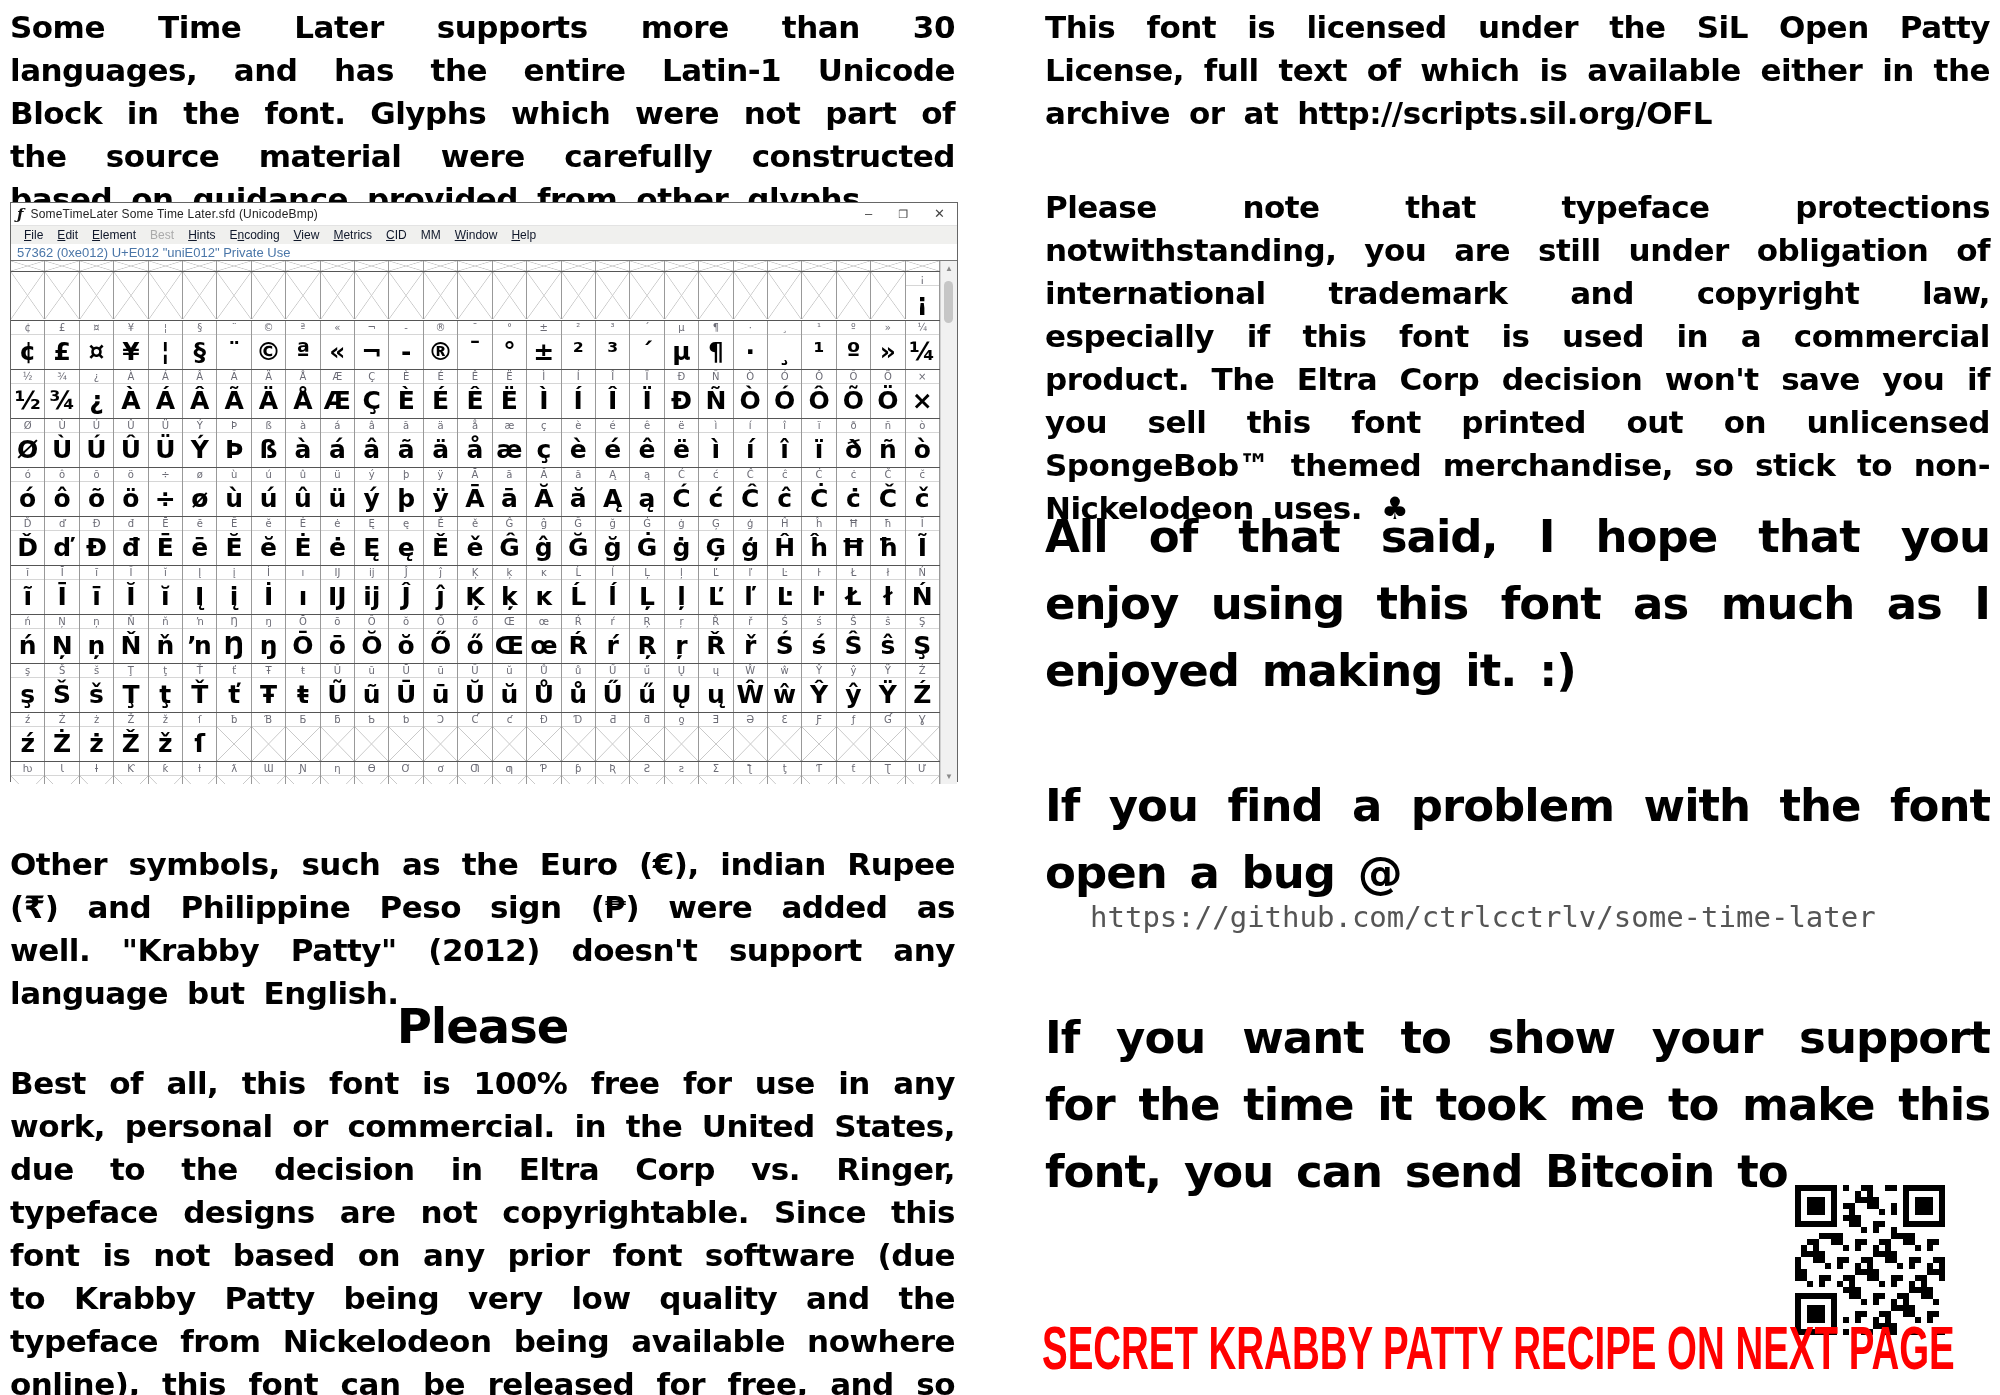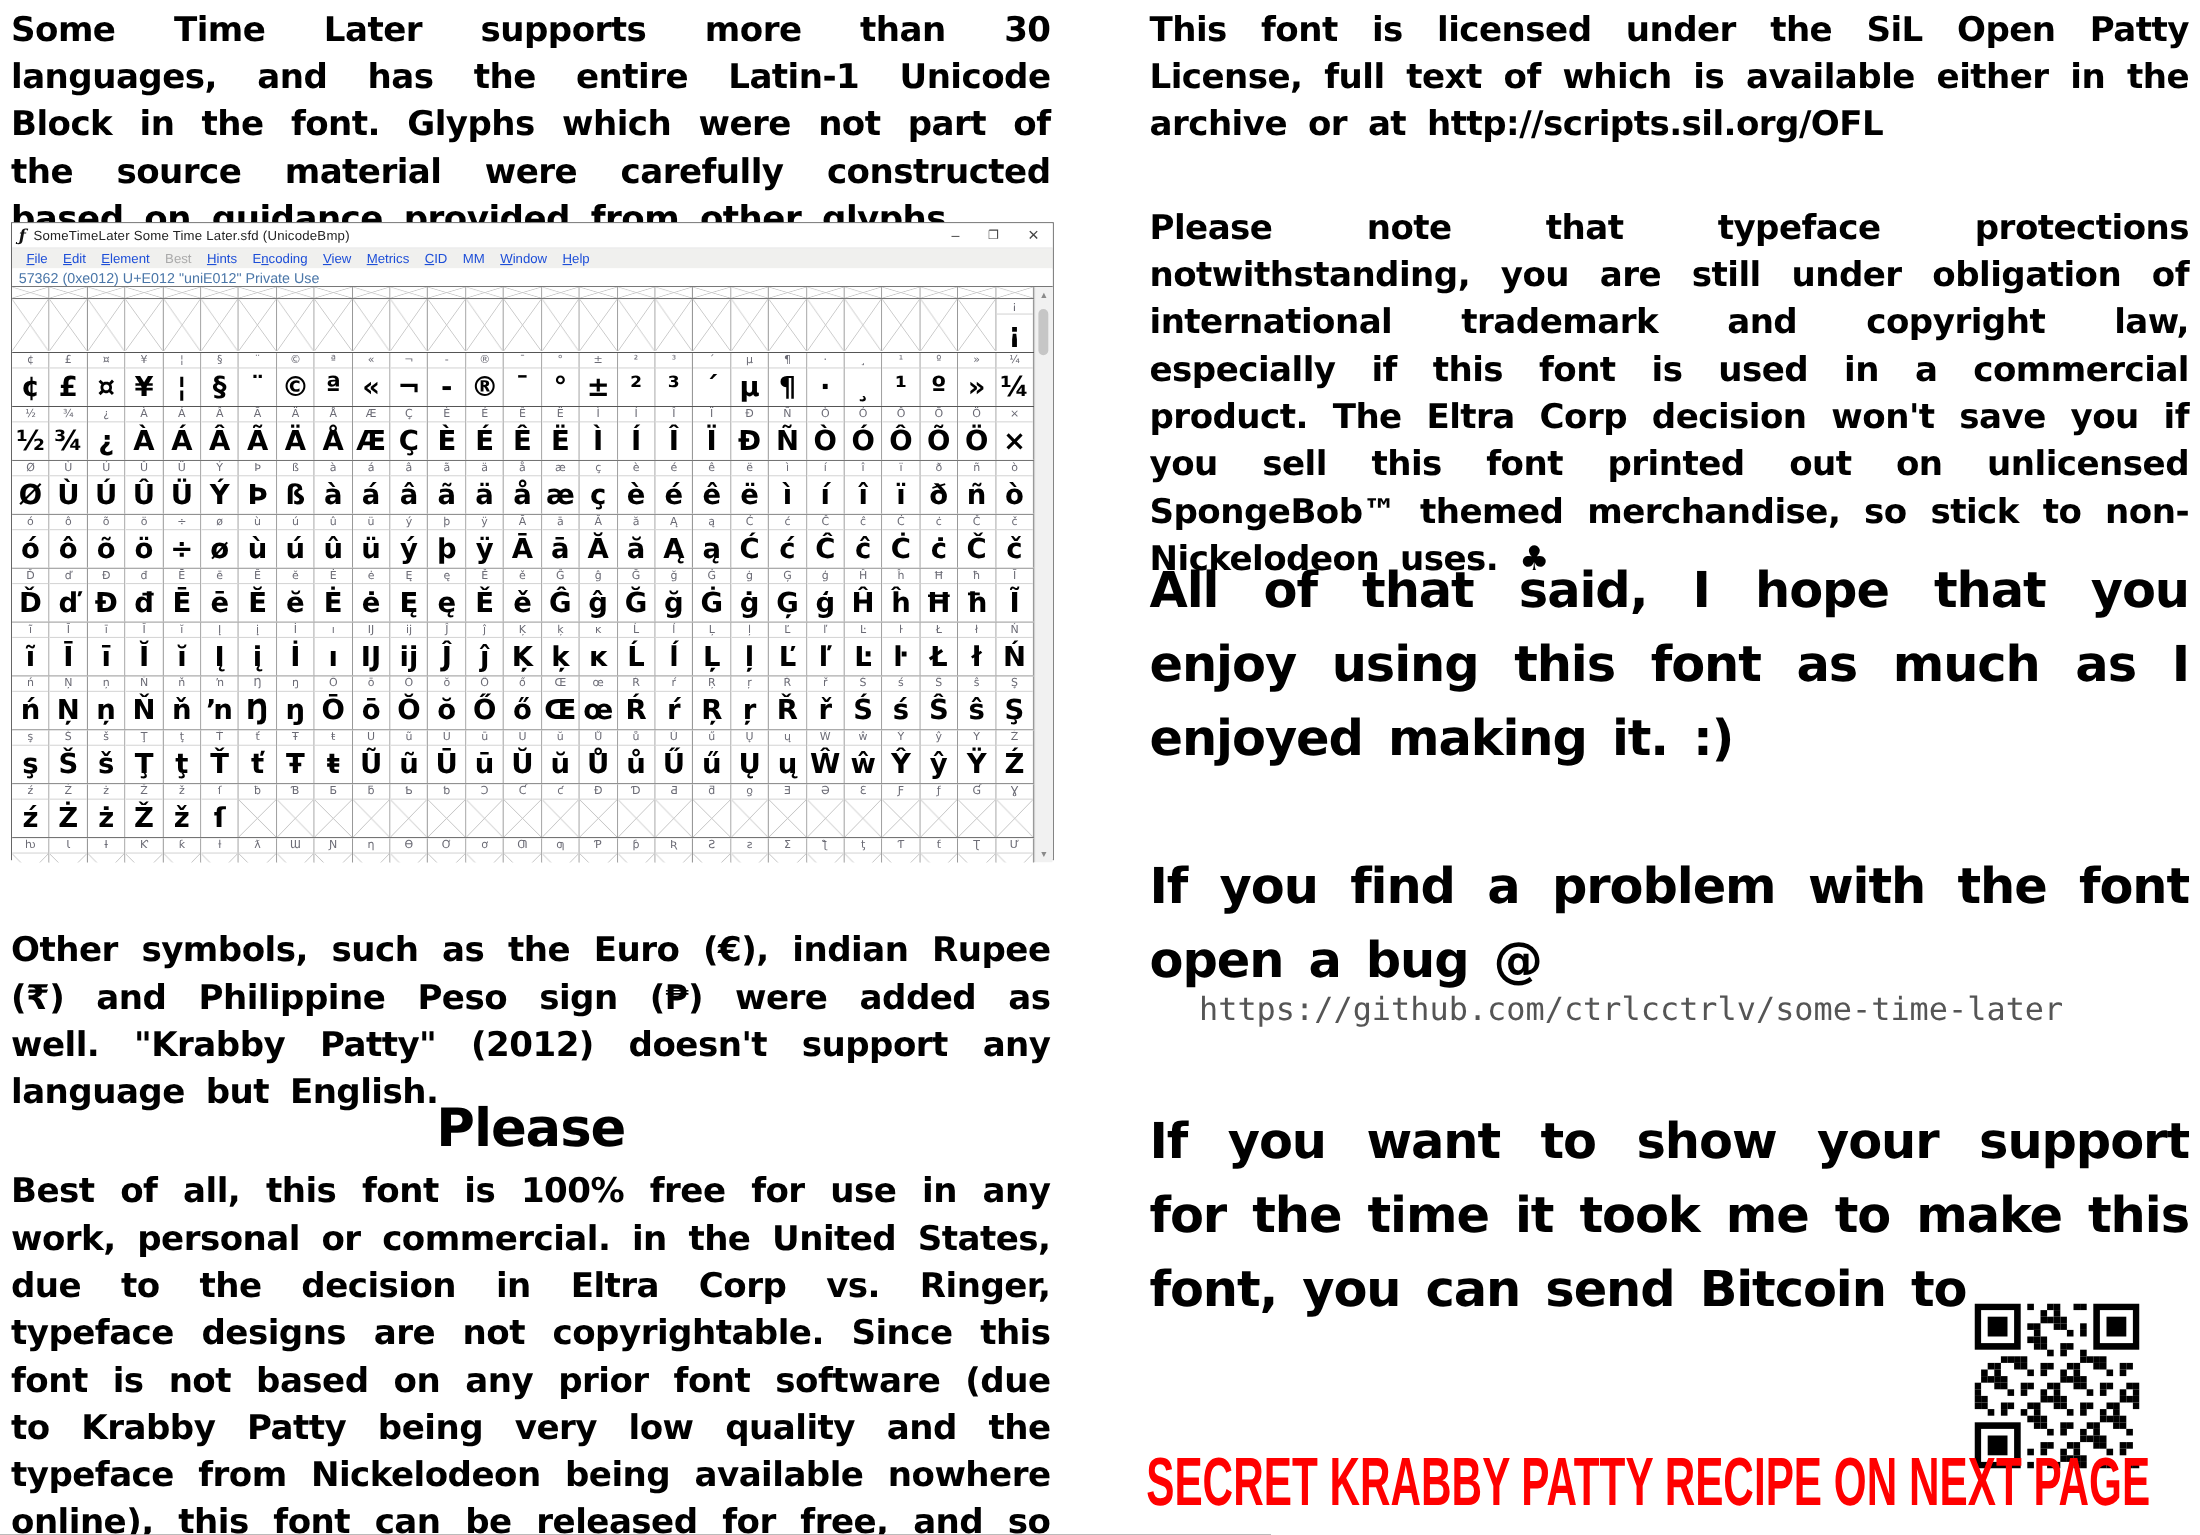--- a/index.html
+++ b/index.html
@@ -26,21 +26,21 @@
   .titlebar{position:relative;height:22px;background:#fff;border-bottom:1px solid #e3e3e3;
             display:flex;align-items:center;padding-left:6px;font-size:12px;}
   .ff-icon{font-family:"DejaVu Serif", serif;font-style:italic;font-weight:bold;
            font-size:15px;margin-right:7px;color:#111;}
   .title-text{font-size:12px;color:#222;letter-spacing:0.2px;}
   .win-controls{position:absolute;right:4px;top:0;height:22px;display:flex;align-items:center;gap:26px;
                 padding-right:8px;color:#444;font-size:13px;}
   .win-controls span{display:inline-block;line-height:22px;cursor:default;}
   .menubar{height:18px;background:#f0f0ee;display:flex;align-items:center;
            padding-left:6px;font-size:12px;gap:0;}
-  .menu-item{padding:0 7px;color:#1d4ed8;}
+  .menu-item{padding:0 7px;color:#0f172a;}
   .menu-item.disabled{color:#aaa;}
   .menu-item u{text-decoration:underline;}
   .statusline{height:16px;background:#fff;font-size:13px;padding-left:6px;
               display:flex;align-items:center;}
   
   .gridwrap{position:relative;height:523px;border-top:1px solid #777;overflow:hidden;background:#fff;}
   .grid{position:absolute;left:0;top:0;width:929px;}
   .grow{display:grid;grid-template-columns:repeat(27,1fr);border-bottom:1px solid #555;}
   .gcell{border-right:1px solid #999;position:relative;background:#fff;overflow:hidden;}
   .grow .gcell:first-child{border-left:none;}

